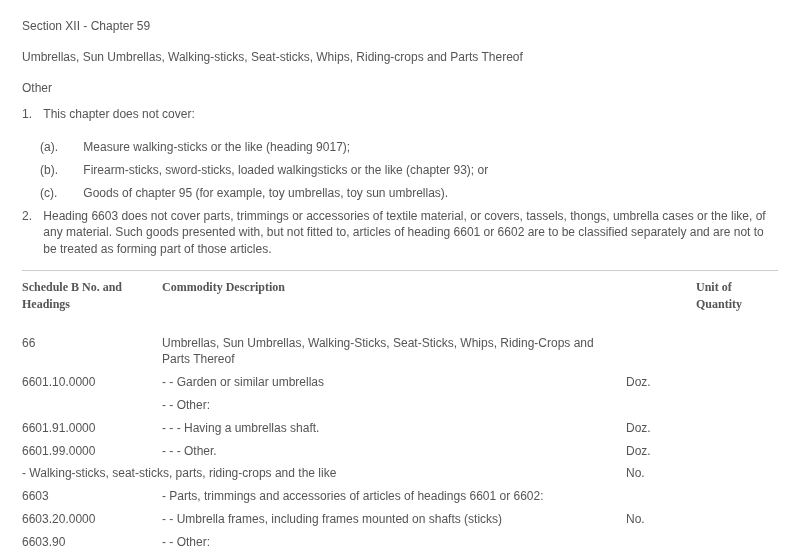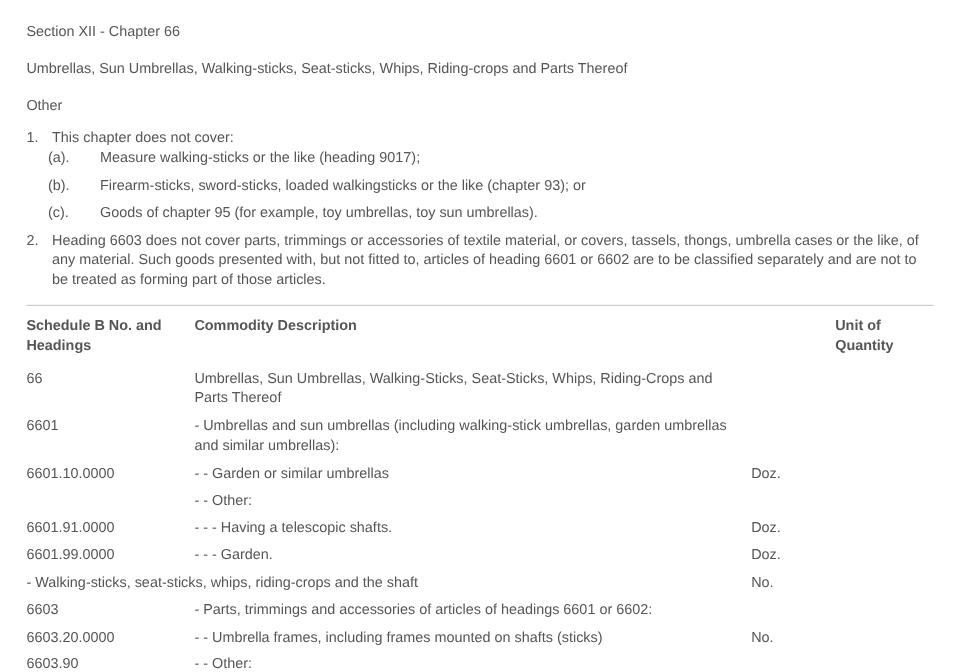--- a/index.html
+++ b/index.html
@@ -11,36 +11,36 @@
     color: #555;
     line-height: 1.4;
     width: 800px;
   }
   .section-title { margin-bottom: 14px; }
   .section-desc { margin-bottom: 14px; }
   .notes-label { margin-bottom: 10px; }
   .note-item { margin-bottom: 6px; }
   .note-num { display:inline-block; width:18px; vertical-align:top; }
   .note-body { display:inline-block; width:730px; vertical-align:top; }
-  .sub-list { margin-top:0; }
+  .sub-list { margin-top:16px; }
   .sub-row { margin-bottom:6px; }
   .sub-label { display:inline-block; width:40px; margin-left:18px; vertical-align:top; }
   .sub-text { display:inline-block; vertical-align:top; }
   hr.divider { border:0; border-top:1px solid #ccc; margin:12px 0 8px 0; }
-  .tbl-header { display:flex; font-weight:bold; margin-bottom:10px; }
+  .tbl-header { display:flex; font-weight:bold; margin-bottom:22px;font-family:Liberation Serif, serif; }
   .col-code { width:140px; padding-right:8px; }
   .col-desc { flex:1; padding-right:8px; }
   .col-unit { width:82px; padding-right:8px; }
   .col-second { width:70px; }
   .tbl-row { display:flex; margin-bottom:6px; }
 </style>
 </head>
 <body>
 
-<div class="section-title">Section XII - Chapter 66</div>
+<div class="section-title">Section XII - Chapter 59</div>
 <div class="section-desc">Umbrellas, Sun Umbrellas, Walking-sticks, Seat-sticks, Whips, Riding-crops and Parts Thereof</div>
 <div class="notes-label">Other</div>
 
 <div class="note-item">
   <span class="note-num">1.</span>
   <span class="note-body">This chapter does not cover:</span>
   <div class="sub-list">
     <div class="sub-row">
       <span class="sub-label">(a).</span>
       <span class="sub-text">Measure walking-sticks or the like (heading 9017);</span>
@@ -70,51 +70,45 @@
 </div>
 
 <div id="rows">
     <div class="tbl-row">
       <div class="col-code">66</div>
       <div class="col-desc">Umbrellas, Sun Umbrellas, Walking-Sticks, Seat-Sticks, Whips, Riding-Crops and Parts Thereof</div>
       <div class="col-unit"></div>
       <div class="col-second"></div>
     </div>
     <div class="tbl-row">
-      <div class="col-code">6601</div>
-      <div class="col-desc">- Umbrellas and sun umbrellas (including walking-stick umbrellas, garden umbrellas and similar umbrellas):</div>
-      <div class="col-unit"></div>
-      <div class="col-second"></div>
-    </div>
-    <div class="tbl-row">
       <div class="col-code">6601.10.0000</div>
       <div class="col-desc">- - Garden or similar umbrellas</div>
       <div class="col-unit">Doz.</div>
       <div class="col-second"></div>
     </div>
     <div class="tbl-row">
       <div class="col-code"></div>
       <div class="col-desc">- - Other:</div>
       <div class="col-unit"></div>
       <div class="col-second"></div>
     </div>
     <div class="tbl-row">
       <div class="col-code">6601.91.0000</div>
-      <div class="col-desc">- - - Having a telescopic shafts.</div>
+      <div class="col-desc">- - - Having a umbrellas shaft.</div>
       <div class="col-unit">Doz.</div>
       <div class="col-second"></div>
     </div>
     <div class="tbl-row">
       <div class="col-code">6601.99.0000</div>
-      <div class="col-desc">- - - Garden.</div>
+      <div class="col-desc">- - - Other.</div>
       <div class="col-unit">Doz.</div>
       <div class="col-second"></div>
     </div>
     <div class="tbl-row">
-      <div class="col-desc">- Walking-sticks, seat-sticks, whips, riding-crops and the shaft</div>
+      <div class="col-desc">- Walking-sticks, seat-sticks, parts, riding-crops and the like</div>
       <div class="col-unit">No.</div>
       <div class="col-second"></div>
     </div>
     <div class="tbl-row">
       <div class="col-code">6603</div>
       <div class="col-desc">- Parts, trimmings and accessories of articles of headings 6601 or 6602:</div>
       <div class="col-unit"></div>
       <div class="col-second"></div>
     </div>
     <div class="tbl-row">

